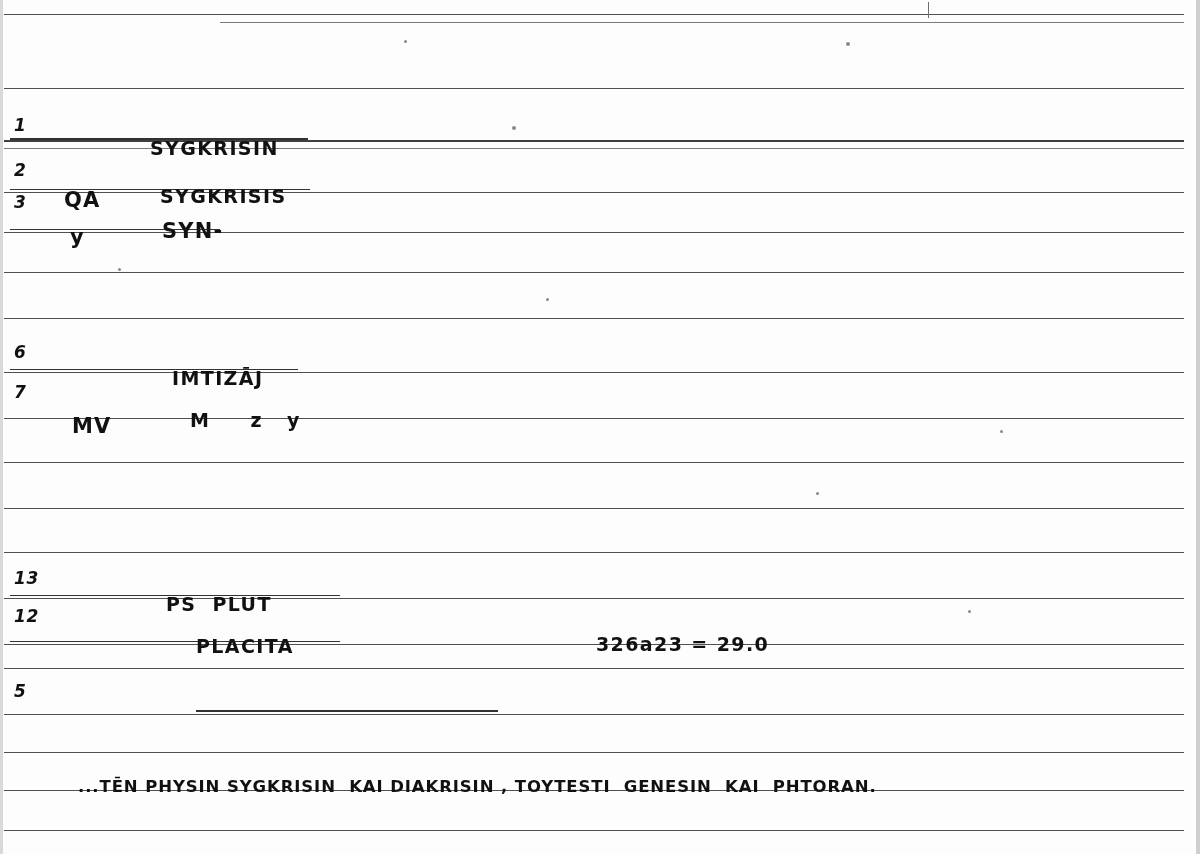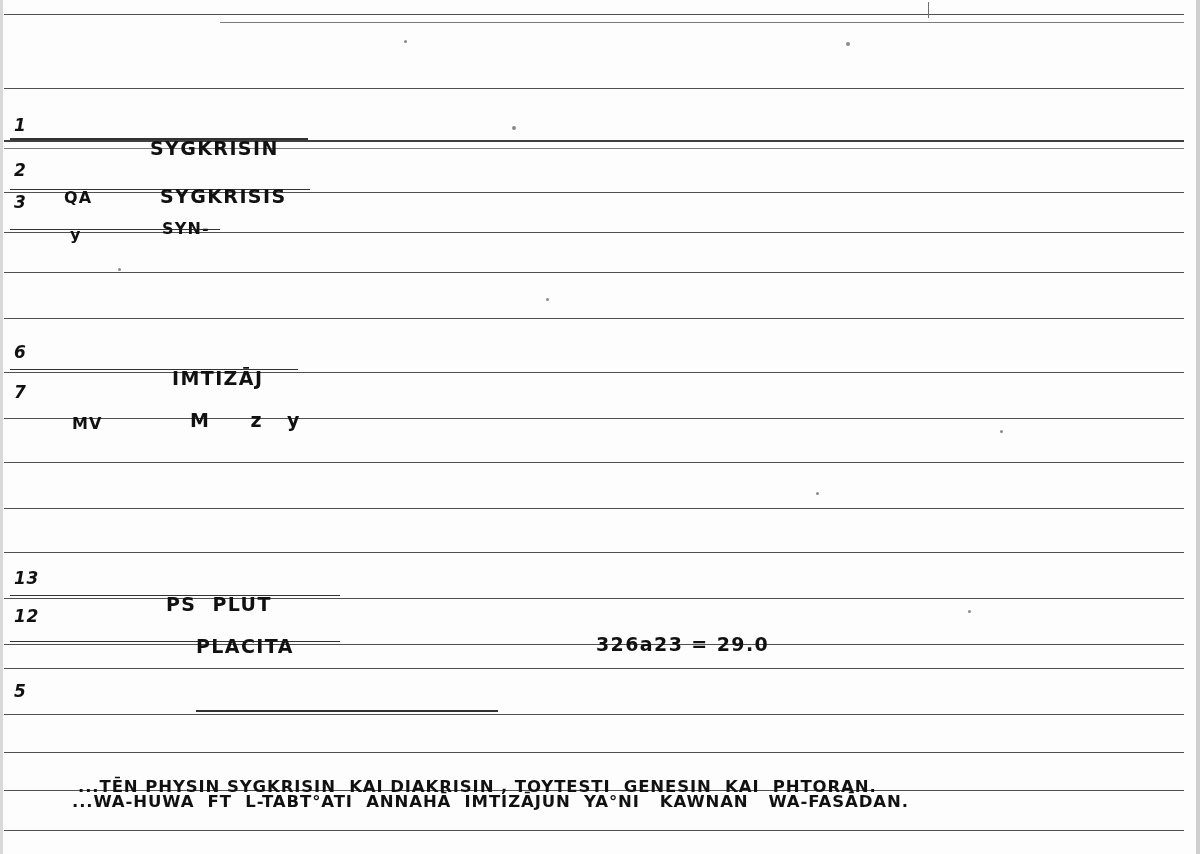--- a/index.html
+++ b/index.html
@@ -59,21 +59,21 @@
     font-size: 19px;
     font-weight: 600;
     letter-spacing: 1.4px;
     margin-top: 27px;
   }
   .entry.big {
     font-size: 26px;
     letter-spacing: 2.6px;
   }
   .entry.small {
-    font-size: 16px;
+    font-size: 21px;
     letter-spacing: 1.2px;
   }
   .footer-line {
     font-size: 16.5px;
     font-weight: 600;
     letter-spacing: 0.9px;
   }
   .underline-mark {
     position: absolute;
     background: #1c1c1c;
@@ -159,15 +159,14 @@
 
   <div class="hand num" style="left:14px; top:606px;">12</div>
   <div class="hand entry" style="left:196px; top:608px;">PLACITA</div>
   <div class="hand entry" style="left:596px; top:606px;">326a23 = 29.0</div>
   <div class="underline-mark" style="left:10px; top:641px; width:330px; height:1px;"></div>
 
   <div class="hand num" style="left:14px; top:681px;">5</div>
   <div class="underline-mark" style="left:196px; top:710px; width:302px;"></div>
 
   <div class="hand footer-line" style="left:78px; top:752px;margin-top:25px;">...TĒN PHYSIN SYGKRISIN  KAI DIAKRISIN , TOYTESTI  GENESIN  KAI  PHTORAN.</div>
-  <div class="hand footer-line" style="left:72px; top:792px;">...WA-HUWA  FT  L-TABT°ATI  ANNAHĀ  IMTIZĀJUN  YA°NI   KAWNAN   WA-FASĀDAN.</div>
 
 </div>
 
 </body></html>

